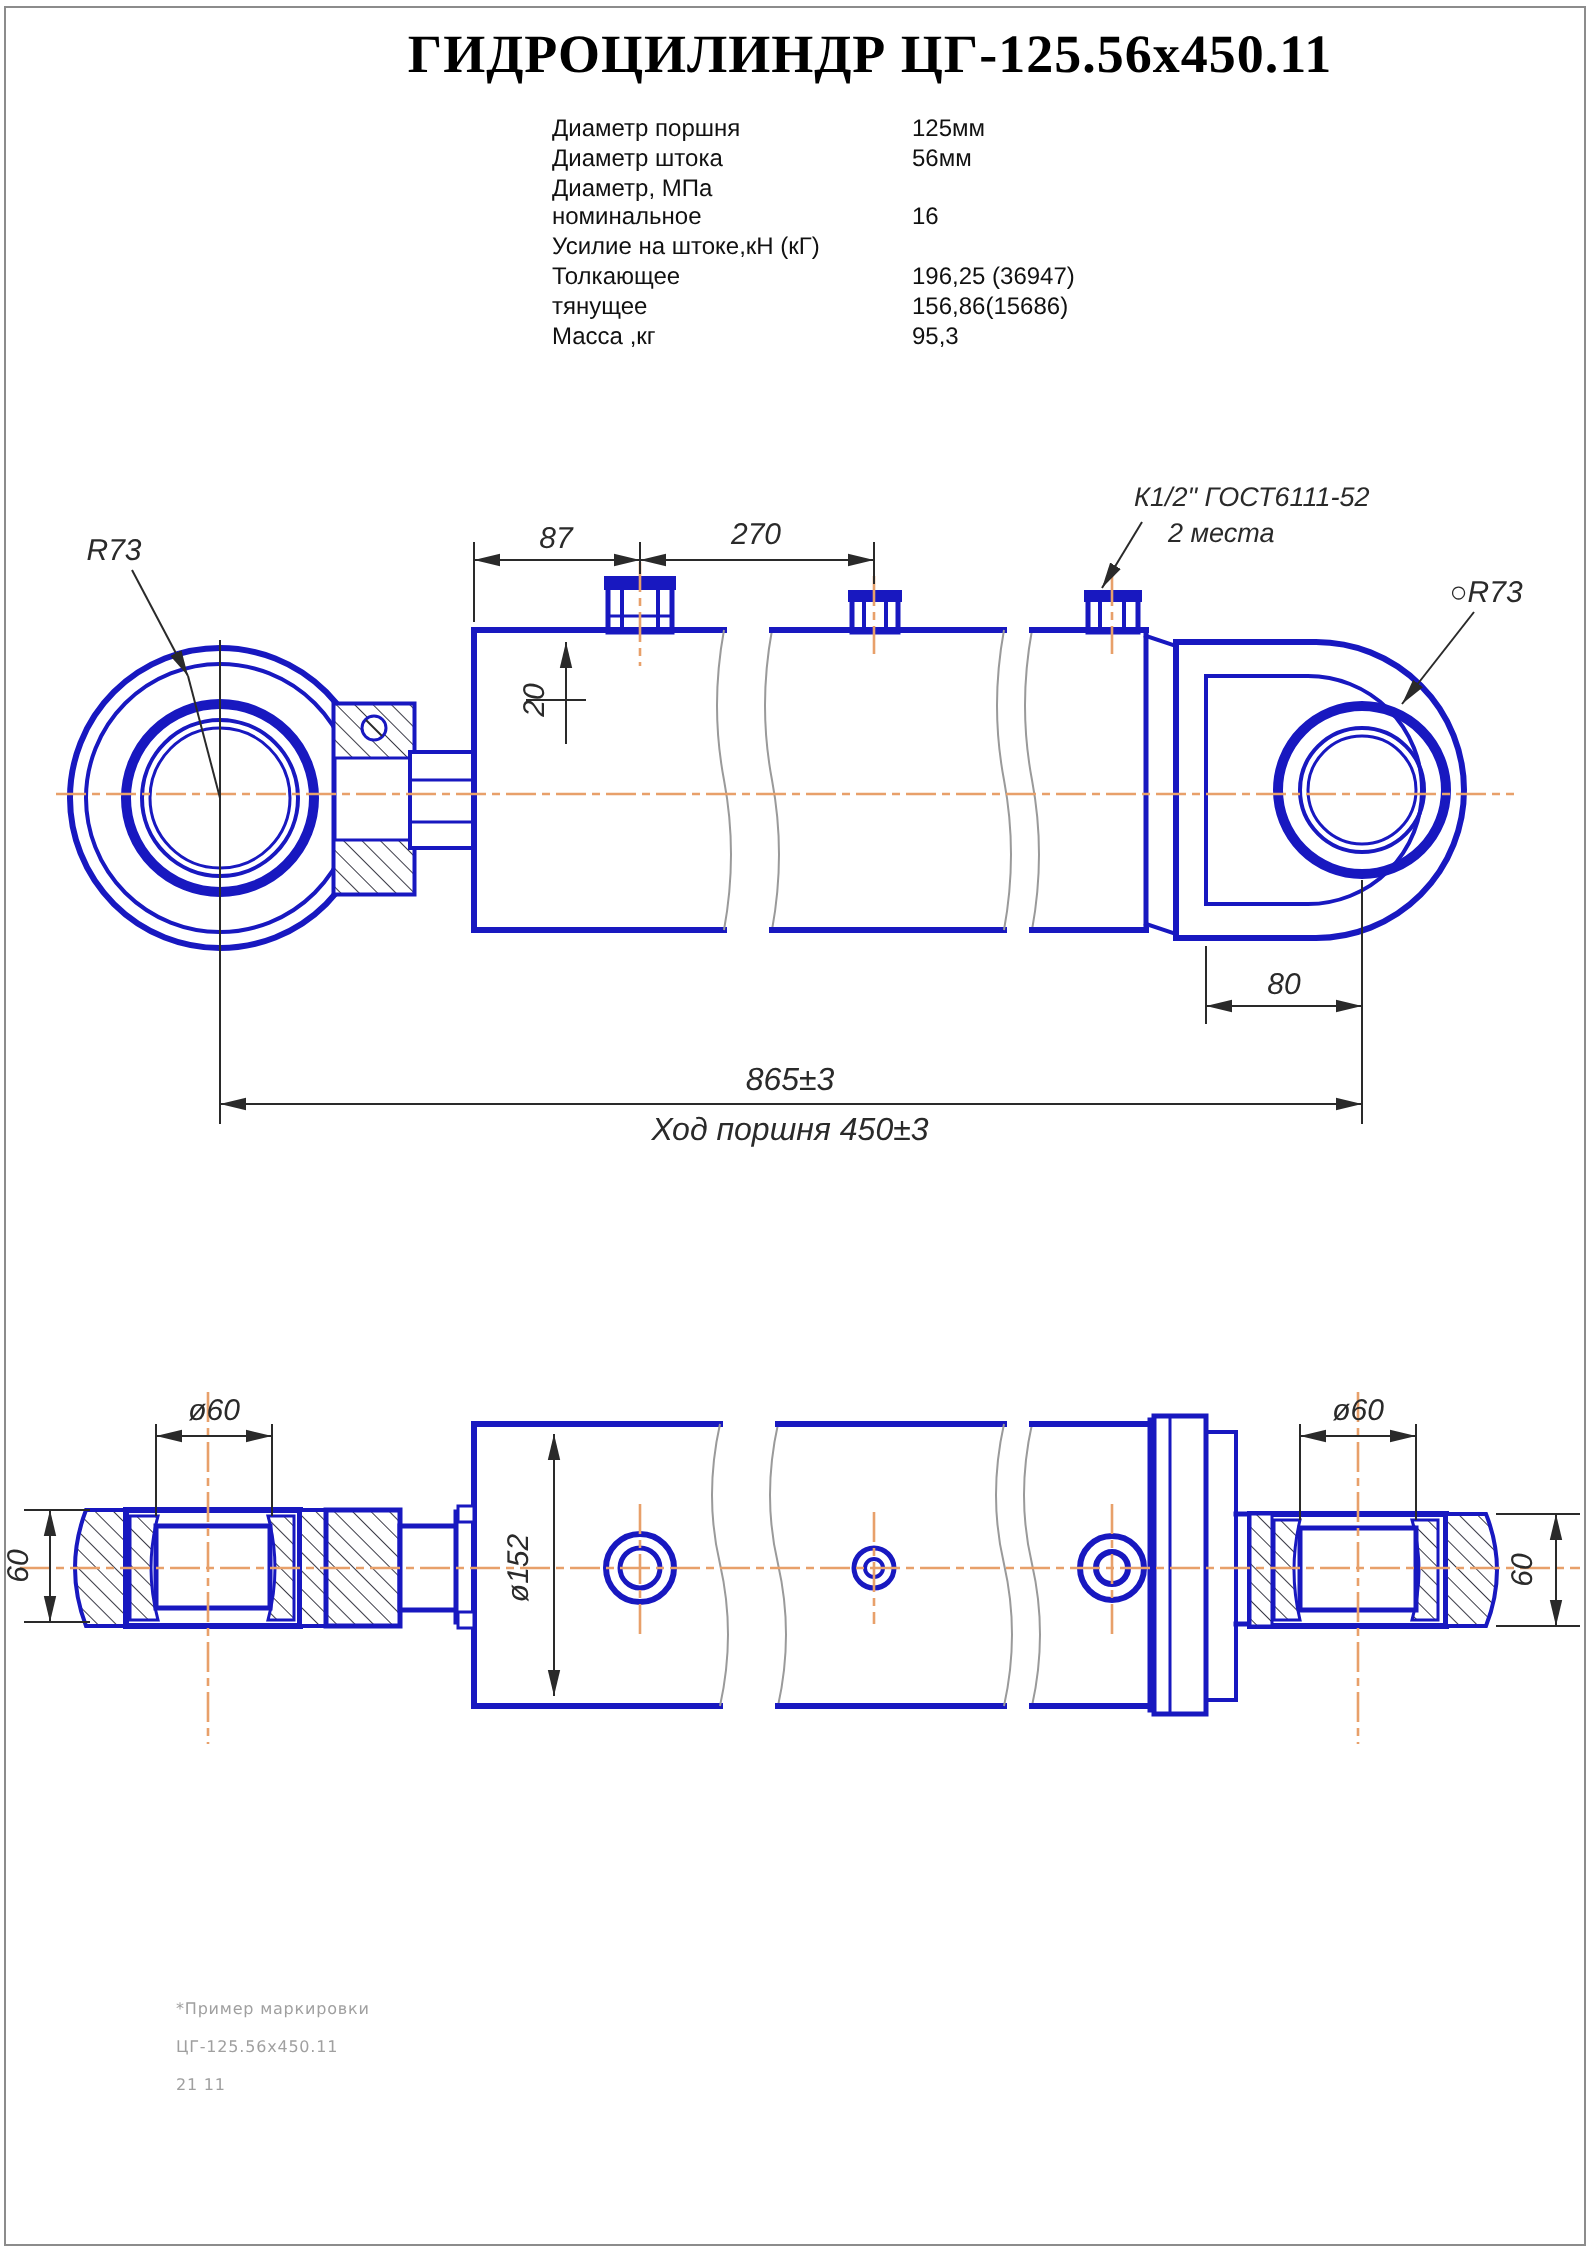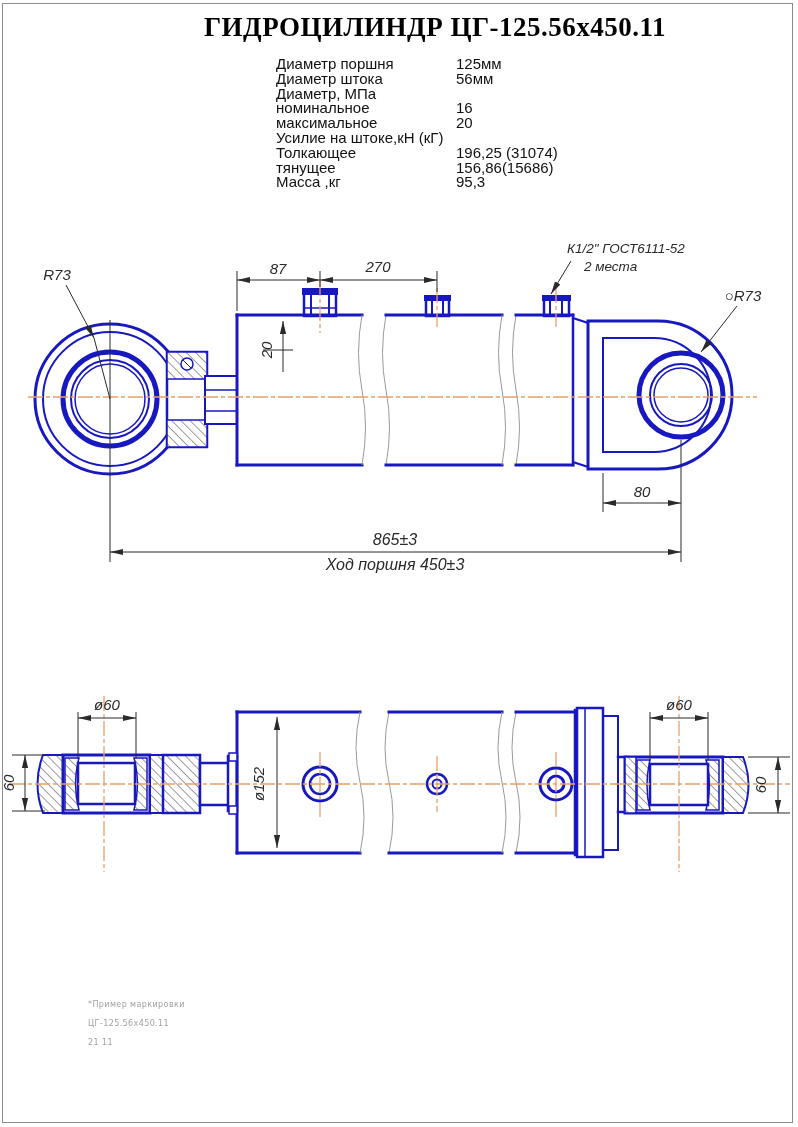--- a/index.html
+++ b/index.html
@@ -4,21 +4,21 @@
 <style>
   html,body{margin:0;padding:0;background:#fff;}
   .page{position:relative;width:798px;height:1127px;background:#fff;overflow:hidden;
         font-family:"Liberation Sans",sans-serif;}
   .frame{position:absolute;left:2px;top:3px;right:5px;bottom:4px;
          border:1px solid var(--frame-gray,#8c8c8c);pointer-events:none;}
   .title{position:absolute;left:60px;top:12px;width:750px;text-align:center;
          font-family:"Liberation Serif",serif;font-weight:bold;font-size:27px;
          letter-spacing:.5px;color:#000;white-space:nowrap;}
   .specs{position:absolute;left:276px;top:57px;width:400px;color:#111;
-         font-size:15px;line-height:14.8px;}
+         font-size:12px;line-height:14.8px;}
   .spec-row{display:flex;height:14.8px;}
   .spec-label{width:180px;}
   .spec-value{flex:1;}
   .footer{position:absolute;left:47px;top:1000px;color:var(--footer-gray,#a0a0a0);
           font-family:"DejaVu Sans",sans-serif;font-size:8px;letter-spacing:.4px;}
   .footer div{height:19px;margin-left:41px;}
   svg{position:absolute;left:0;top:0;}
   
   .b{stroke:var(--line-blue,#1818c0);fill:none;stroke-linecap:square;}
   .w1{stroke-width:1.5}.w2{stroke-width:2}.w25{stroke-width:2.5}.w3{stroke-width:3}.w5{stroke-width:5}
@@ -55,30 +55,26 @@
       </div>
     <div class="spec-row">
         <span class="spec-label">Диаметр, МПа</span>
         <span class="spec-value"></span>
       </div>
     <div class="spec-row">
         <span class="spec-label">номинальное</span>
         <span class="spec-value">16</span>
       </div>
     <div class="spec-row">
-        <span class="spec-label">максимальное</span>
-        <span class="spec-value">20</span>
-      </div>
-    <div class="spec-row">
         <span class="spec-label">Усилие на штоке,кН (кГ)</span>
         <span class="spec-value"></span>
       </div>
     <div class="spec-row">
         <span class="spec-label">Толкающее</span>
-        <span class="spec-value">196,25 (31074)</span>
+        <span class="spec-value">196,25 (36947)</span>
       </div>
     <div class="spec-row">
         <span class="spec-label">тянущее</span>
         <span class="spec-value">156,86(15686)</span>
       </div>
     <div class="spec-row">
         <span class="spec-label">Масса ,кг</span>
         <span class="spec-value">95,3</span>
       </div>
   </div>

